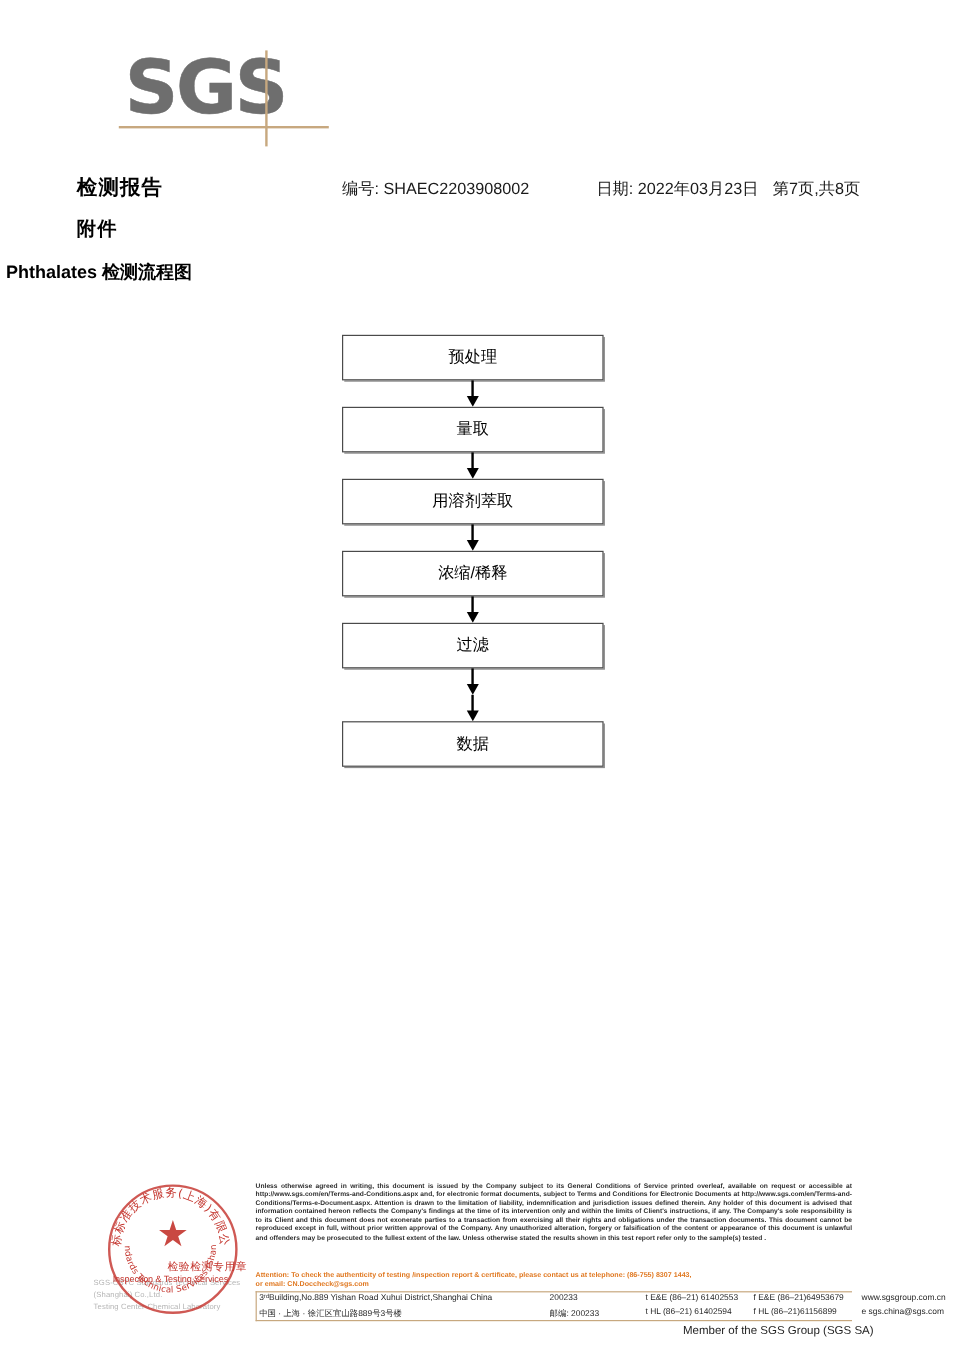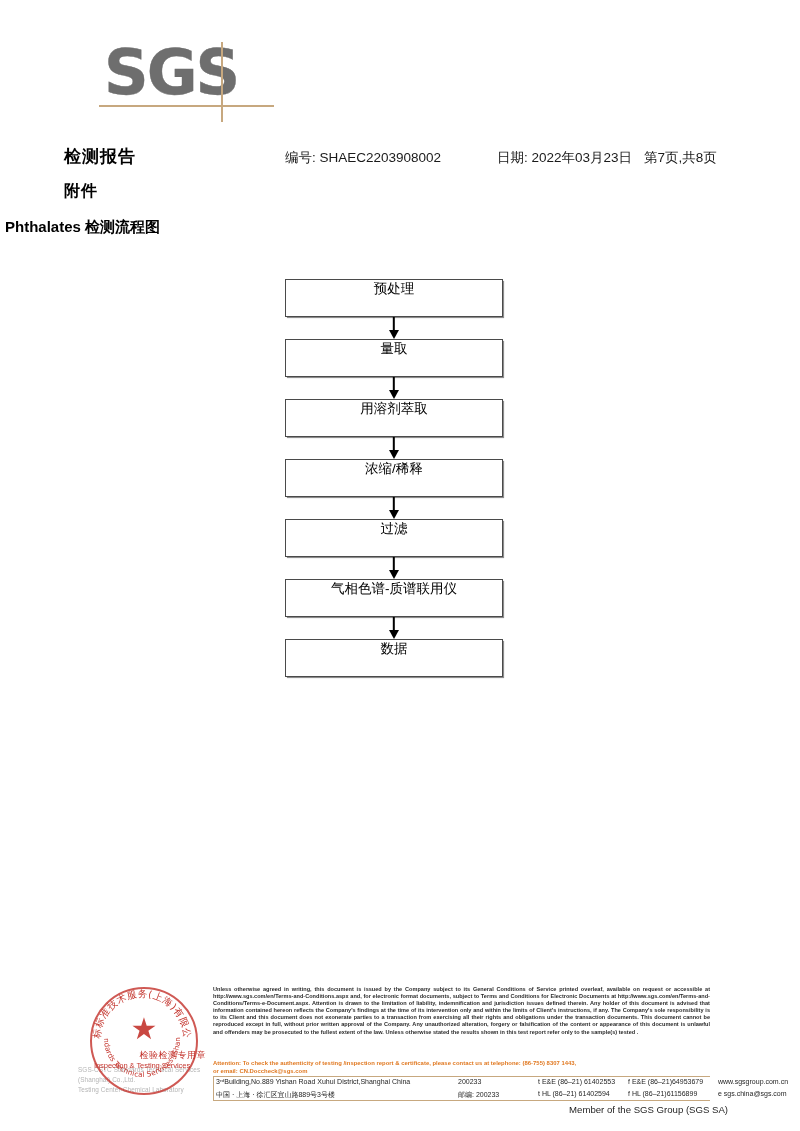--- a/index.html
+++ b/index.html
@@ -119,21 +119,21 @@
     width: 218px;
   }
   .flow-node {
     position: relative;
     width: 218px;
     height: 38px;
     box-sizing: border-box;
     border: 1.2px solid #4a4a4a;
     background: #ffffff;
     display: flex;
-    align-items: flex-start;
+    align-items: center;
     justify-content: center;
     font-size: 13.5px;
     color: #000;
     box-shadow: 1.5px 1.5px 0 -0.4px #8c8c8c;
   }
   .flow-gap {
     position: relative;
     width: 218px;
     height: 22px;
   }
@@ -392,23 +392,20 @@
   <div class="flow-node">
     <span>过滤</span>
   </div>
   <div class="flow-gap">
     <div class="flow-arrow">
       <div class="shaft"></div>
         <div class="head"></div>
     </div>
   </div>
 
-  <div class="flow-node">
-    <span>气相色谱-质谱联用仪</span>
-  </div>
   <div class="flow-gap">
     <div class="flow-arrow">
       <div class="shaft"></div>
         <div class="head"></div>
     </div>
   </div>
 
   <div class="flow-node">
     <span>数据</span>
   </div>

